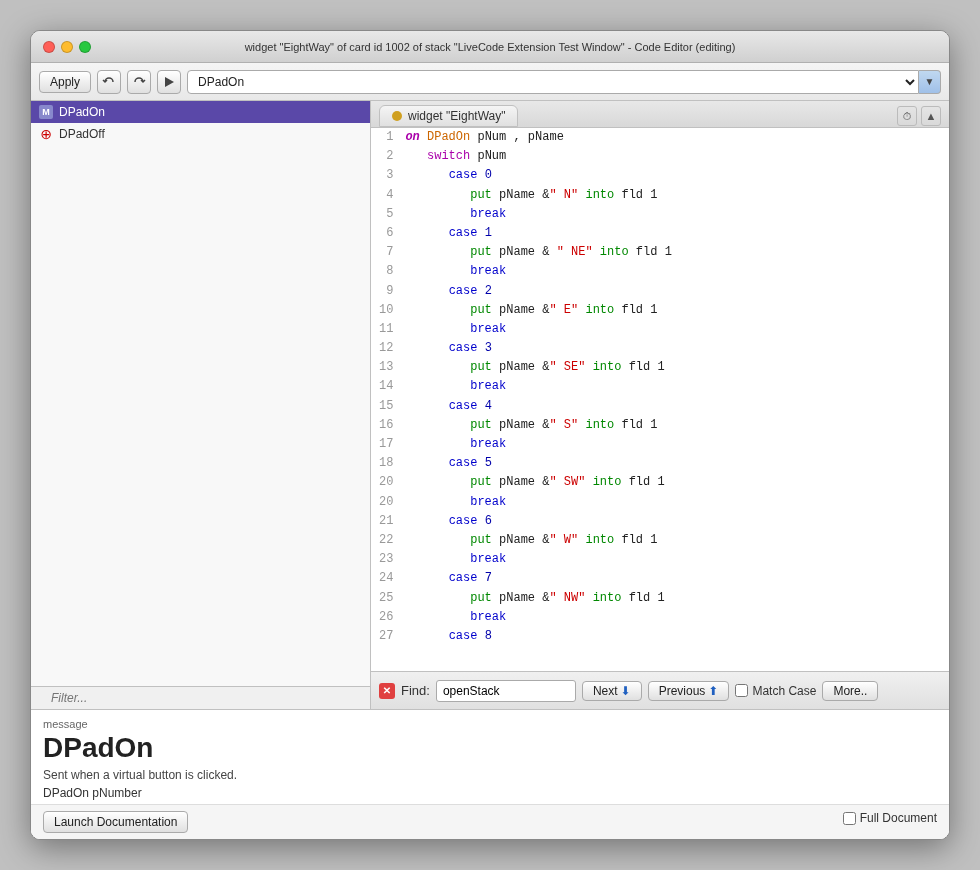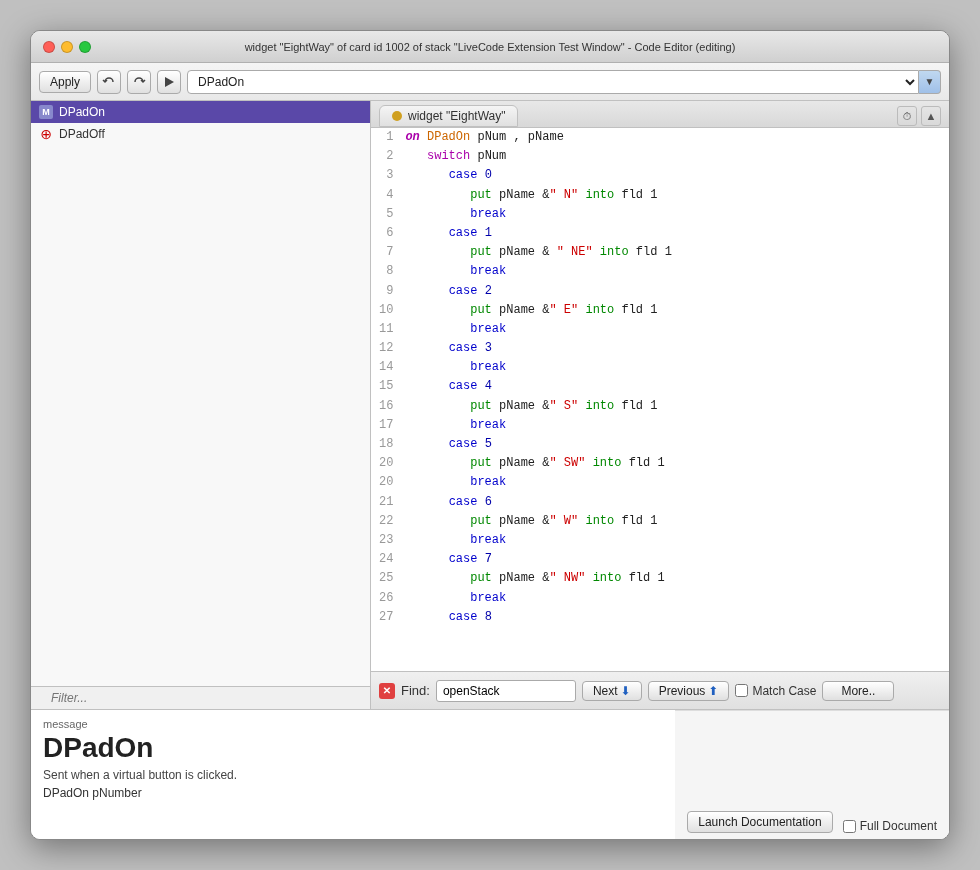--- a/index.html
+++ b/index.html
@@ -328,21 +328,21 @@
       align-items: center;
       gap: 4px;
       font-size: 12px;
       color: #333;
       cursor: pointer;
     }
     .more-btn {
       background: linear-gradient(to bottom, #ffffff, #e0e0e0);
       border: 1px solid #aaa;
       border-radius: 4px;
-      padding: 2px 18px;
+      padding: 2px 10px;
       font-size: 12px;
       cursor: pointer;
       color: #222;
     }
     .bottom-tabs-bar {
       background: linear-gradient(to bottom, #e8e8e8, #d8d8d8);
       height: 34px;
       display: flex;
       align-items: flex-end;
       padding: 0 8px;
@@ -364,20 +364,21 @@
       border-color: #aaa;
       color: #000;
       font-weight: bold;
     }
     .bottom-content {
       background: white;
       height: 130px;
       border-top: 1px solid #c0c0c0;
       overflow: hidden;
       display: flex;
+      flex-direction: column;
     }
     .doc-content {
       padding: 8px 12px;
       flex: 1;
       overflow-y: auto;
     }
     .doc-title {
       font-size: 28px;
       font-weight: bold;
       color: #222;
@@ -396,21 +397,21 @@
     .doc-signature {
       font-size: 12px;
       color: #333;
       margin-bottom: 6px;
     }
     .doc-footer {
       background: #f5f5f5;
       border-top: 1px solid #ddd;
       padding: 6px 12px;
       display: flex;
-      align-items: flex-end;
+      align-items: flex-start;
       gap: 10px;
     }
     .launch-doc-btn {
       background: linear-gradient(to bottom, #ffffff, #e0e0e0);
       border: 1px solid #aaa;
       border-radius: 4px;
       padding: 3px 10px;
       font-size: 12px;
       cursor: pointer;
       color: #222;
@@ -540,20 +541,24 @@
               <td class="line-num">10</td>
               <td class="line-code">         <span class="kw-put">put</span> pName &amp;<span class="str-val">" E"</span> <span class="kw-into">into</span> fld 1</td>
             </tr>
             <tr>
               <td class="line-num">11</td>
               <td class="line-code">         <span class="kw-break">break</span></td>
             </tr>
             <tr>
               <td class="line-num">12</td>
               <td class="line-code">      <span class="kw-case">case</span> <span class="num-val">3</span></td>
+            </tr>
+            <tr>
+              <td class="line-num">13</td>
+              <td class="line-code">         <span class="kw-put">put</span> pName &amp;<span class="str-val">" SE"</span> <span class="kw-into">into</span> fld 1</td>
             </tr>
             <tr>
               <td class="line-num">14</td>
               <td class="line-code">         <span class="kw-break">break</span></td>
             </tr>
             <tr>
               <td class="line-num">15</td>
               <td class="line-code">      <span class="kw-case">case</span> <span class="num-val">4</span></td>
             </tr>
             <tr>

